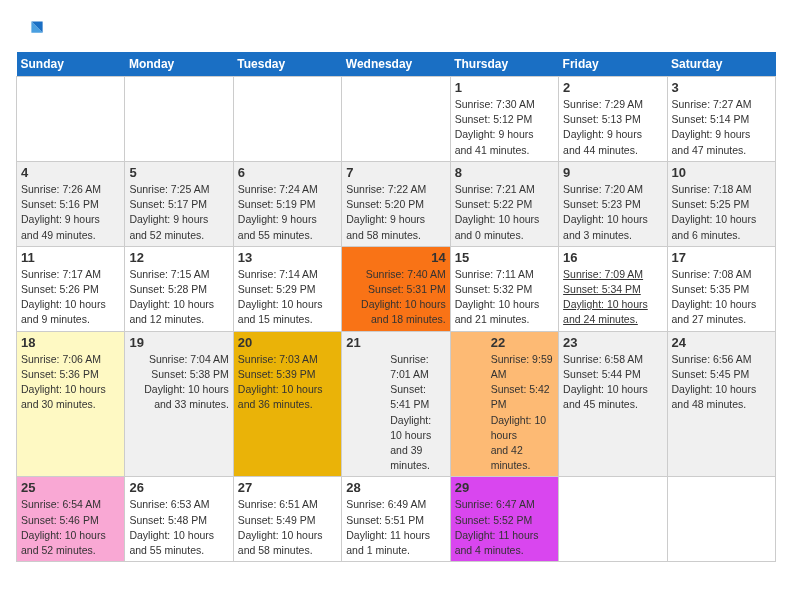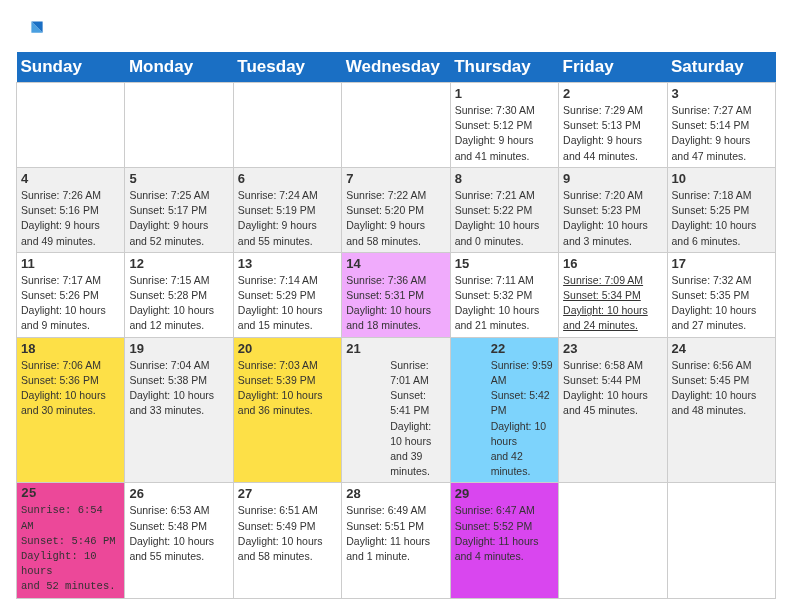--- a/index.html
+++ b/index.html
@@ -49,21 +49,21 @@
     table {
       width: 100%;
       border-collapse: collapse;
       font-size: 11px;
     }
     th {
       background: #1a6fc4;
       color: #fff;
       padding: 5px 4px;
       text-align: left;
-      font-size: 17px;
+      font-size: 12px;
       font-weight: bold;
     }
     td {
       border: 1px solid #ccc;
       vertical-align: top;
       padding: 3px 4px;
       width: calc(100% / 7);
       height: 80px;
     }
     .day-number {
@@ -209,79 +209,79 @@
 Daylight: 10 hours
 and 12 minutes.</div>
         </td>
         <td style="background: rgb(255, 255, 255);">
           <span class="day-number">13</span>
           <div class="day-info" style="white-space: pre-line;">Sunrise: 7:14 AM
 Sunset: 5:29 PM
 Daylight: 10 hours
 and 15 minutes.</div>
         </td>
-        <td style="background: #f0abfc;">
+        <td style="background: #f97316; text-align: right;">
           <span class="day-number">14</span>
-          <div class="day-info" style="white-space: pre-line;">Sunrise: 7:36 AM
+          <div class="day-info" style="white-space: pre-line;">Sunrise: 7:40 AM
 Sunset: 5:31 PM
 Daylight: 10 hours
 and 18 minutes.</div>
         </td>
         <td style="background: rgb(255, 255, 255);">
           <span class="day-number">15</span>
           <div class="day-info" style="white-space: pre-line;">Sunrise: 7:11 AM
 Sunset: 5:32 PM
 Daylight: 10 hours
 and 21 minutes.</div>
         </td>
         <td style="background: rgb(255, 255, 255);">
           <span class="day-number">16</span>
           <div class="day-info" style="white-space: pre-line; text-decoration: underline;">Sunrise: 7:09 AM
 Sunset: 5:34 PM
 Daylight: 10 hours
 and 24 minutes.</div>
         </td>
         <td style="background: rgb(255, 255, 255);">
           <span class="day-number">17</span>
-          <div class="day-info" style="white-space: pre-line;">Sunrise: 7:32 AM
+          <div class="day-info" style="white-space: pre-line;">Sunrise: 7:08 AM
 Sunset: 5:35 PM
 Daylight: 10 hours
 and 27 minutes.</div>
         </td>
       </tr>
       <tr>
-        <td style="background: #fde047;">
+        <td style="background: #fef9c3;">
           <span class="day-number">18</span>
           <div class="day-info" style="white-space: pre-line;">Sunrise: 7:06 AM
 Sunset: 5:36 PM
 Daylight: 10 hours
 and 30 minutes.</div>
         </td>
         <td style="background: rgb(240, 240, 240);">
           <span class="day-number">19</span>
-          <div class="day-info" style="white-space: pre-line;">Sunrise: 7:04 AM
+          <div class="day-info" style="white-space: pre-line; text-align: right;">Sunrise: 7:04 AM
 Sunset: 5:38 PM
 Daylight: 10 hours
 and 33 minutes.</div>
         </td>
-        <td style="background: #fde047;">
+        <td style="background: #eab308;">
           <span class="day-number">20</span>
           <div class="day-info" style="white-space: pre-line;">Sunrise: 7:03 AM
 Sunset: 5:39 PM
 Daylight: 10 hours
 and 36 minutes.</div>
         </td>
         <td style="background: rgb(240, 240, 240);">
           <span class="day-number">21</span>
           <div class="day-info" style="white-space: pre-line; margin-left: 44px;">Sunrise: 7:01 AM
 Sunset: 5:41 PM
 Daylight: 10 hours
 and 39 minutes.</div>
         </td>
-        <td style="background: #7dd3fc; padding-left: 40px;">
+        <td style="background: #fdba74; padding-left: 40px;">
           <span class="day-number">22</span>
           <div class="day-info" style="white-space: pre-line;">Sunrise: 9:59 AM
 Sunset: 5:42 PM
 Daylight: 10 hours
 and 42 minutes.</div>
         </td>
         <td style="background: rgb(240, 240, 240);">
           <span class="day-number">23</span>
           <div class="day-info" style="white-space: pre-line;">Sunrise: 6:58 AM
 Sunset: 5:44 PM
@@ -290,21 +290,21 @@
         </td>
         <td style="background: rgb(240, 240, 240);">
           <span class="day-number">24</span>
           <div class="day-info" style="white-space: pre-line;">Sunrise: 6:56 AM
 Sunset: 5:45 PM
 Daylight: 10 hours
 and 48 minutes.</div>
         </td>
       </tr>
       <tr>
-        <td style="background: #ec4899; font-family: Liberation Mono, monospace;">
+        <td style="background: #f9a8d4;">
           <span class="day-number">25</span>
           <div class="day-info" style="white-space: pre-line;">Sunrise: 6:54 AM
 Sunset: 5:46 PM
 Daylight: 10 hours
 and 52 minutes.</div>
         </td>
         <td style="background: rgb(255, 255, 255);">
           <span class="day-number">26</span>
           <div class="day-info" style="white-space: pre-line;">Sunrise: 6:53 AM
 Sunset: 5:48 PM

